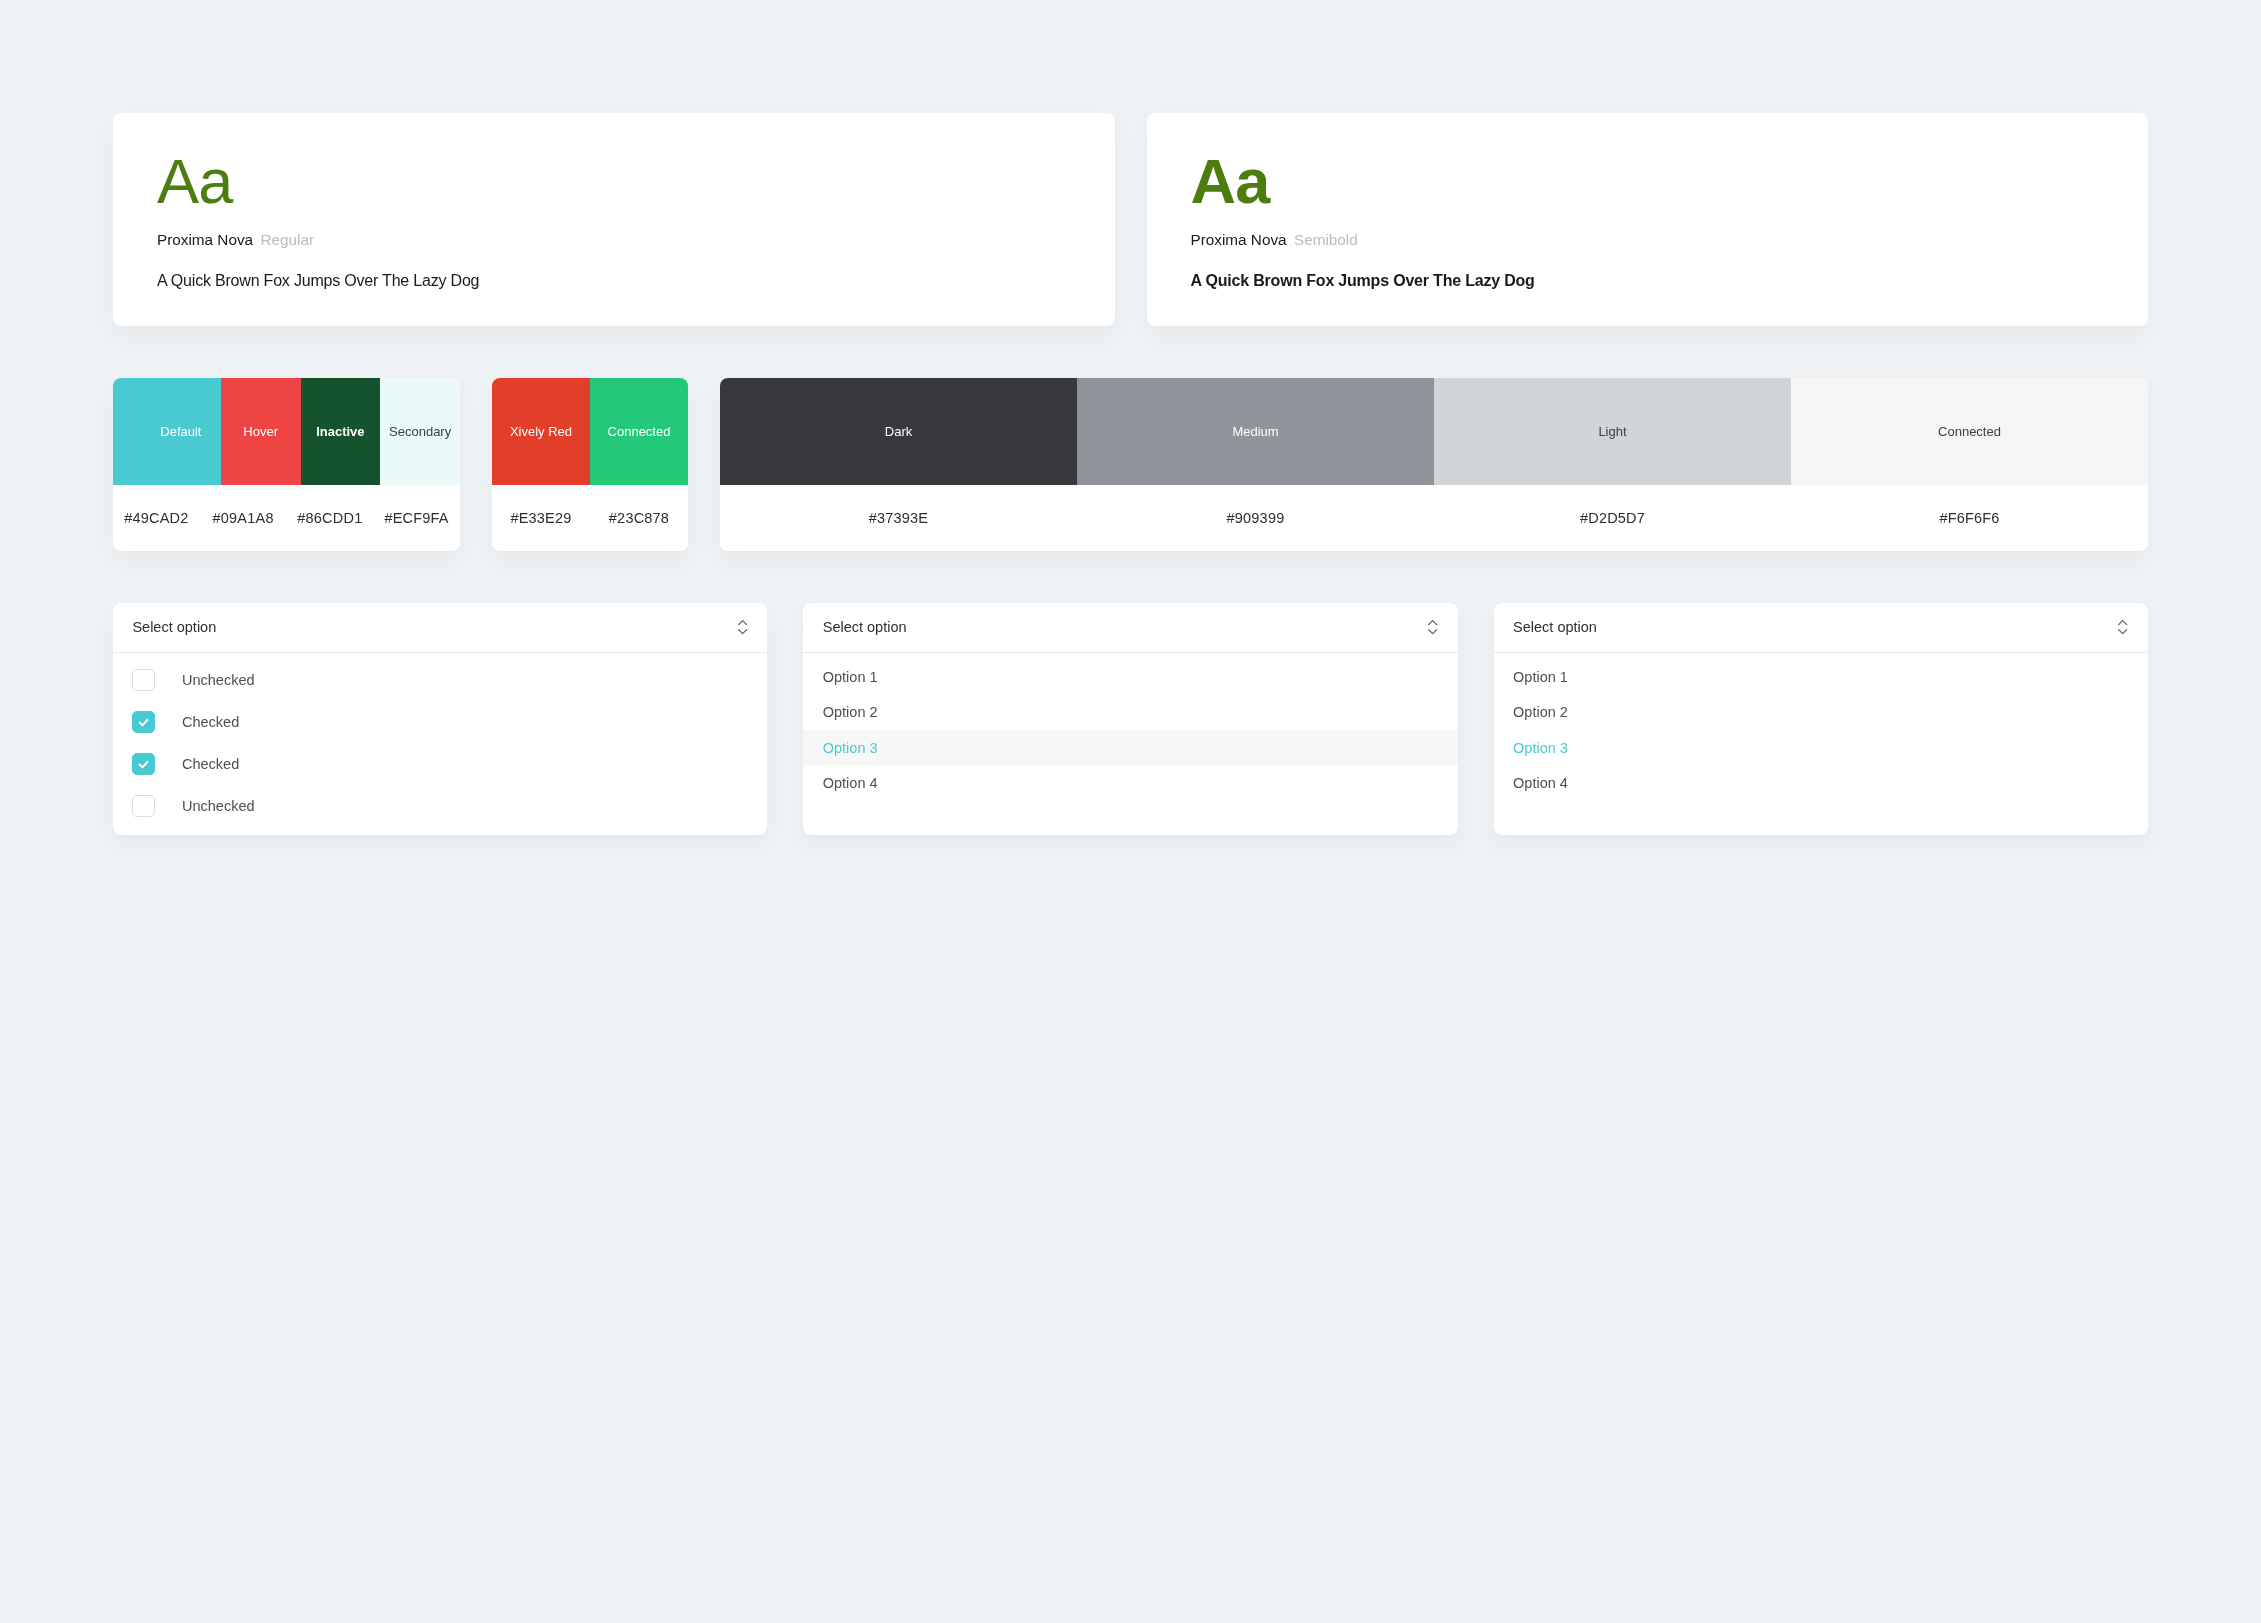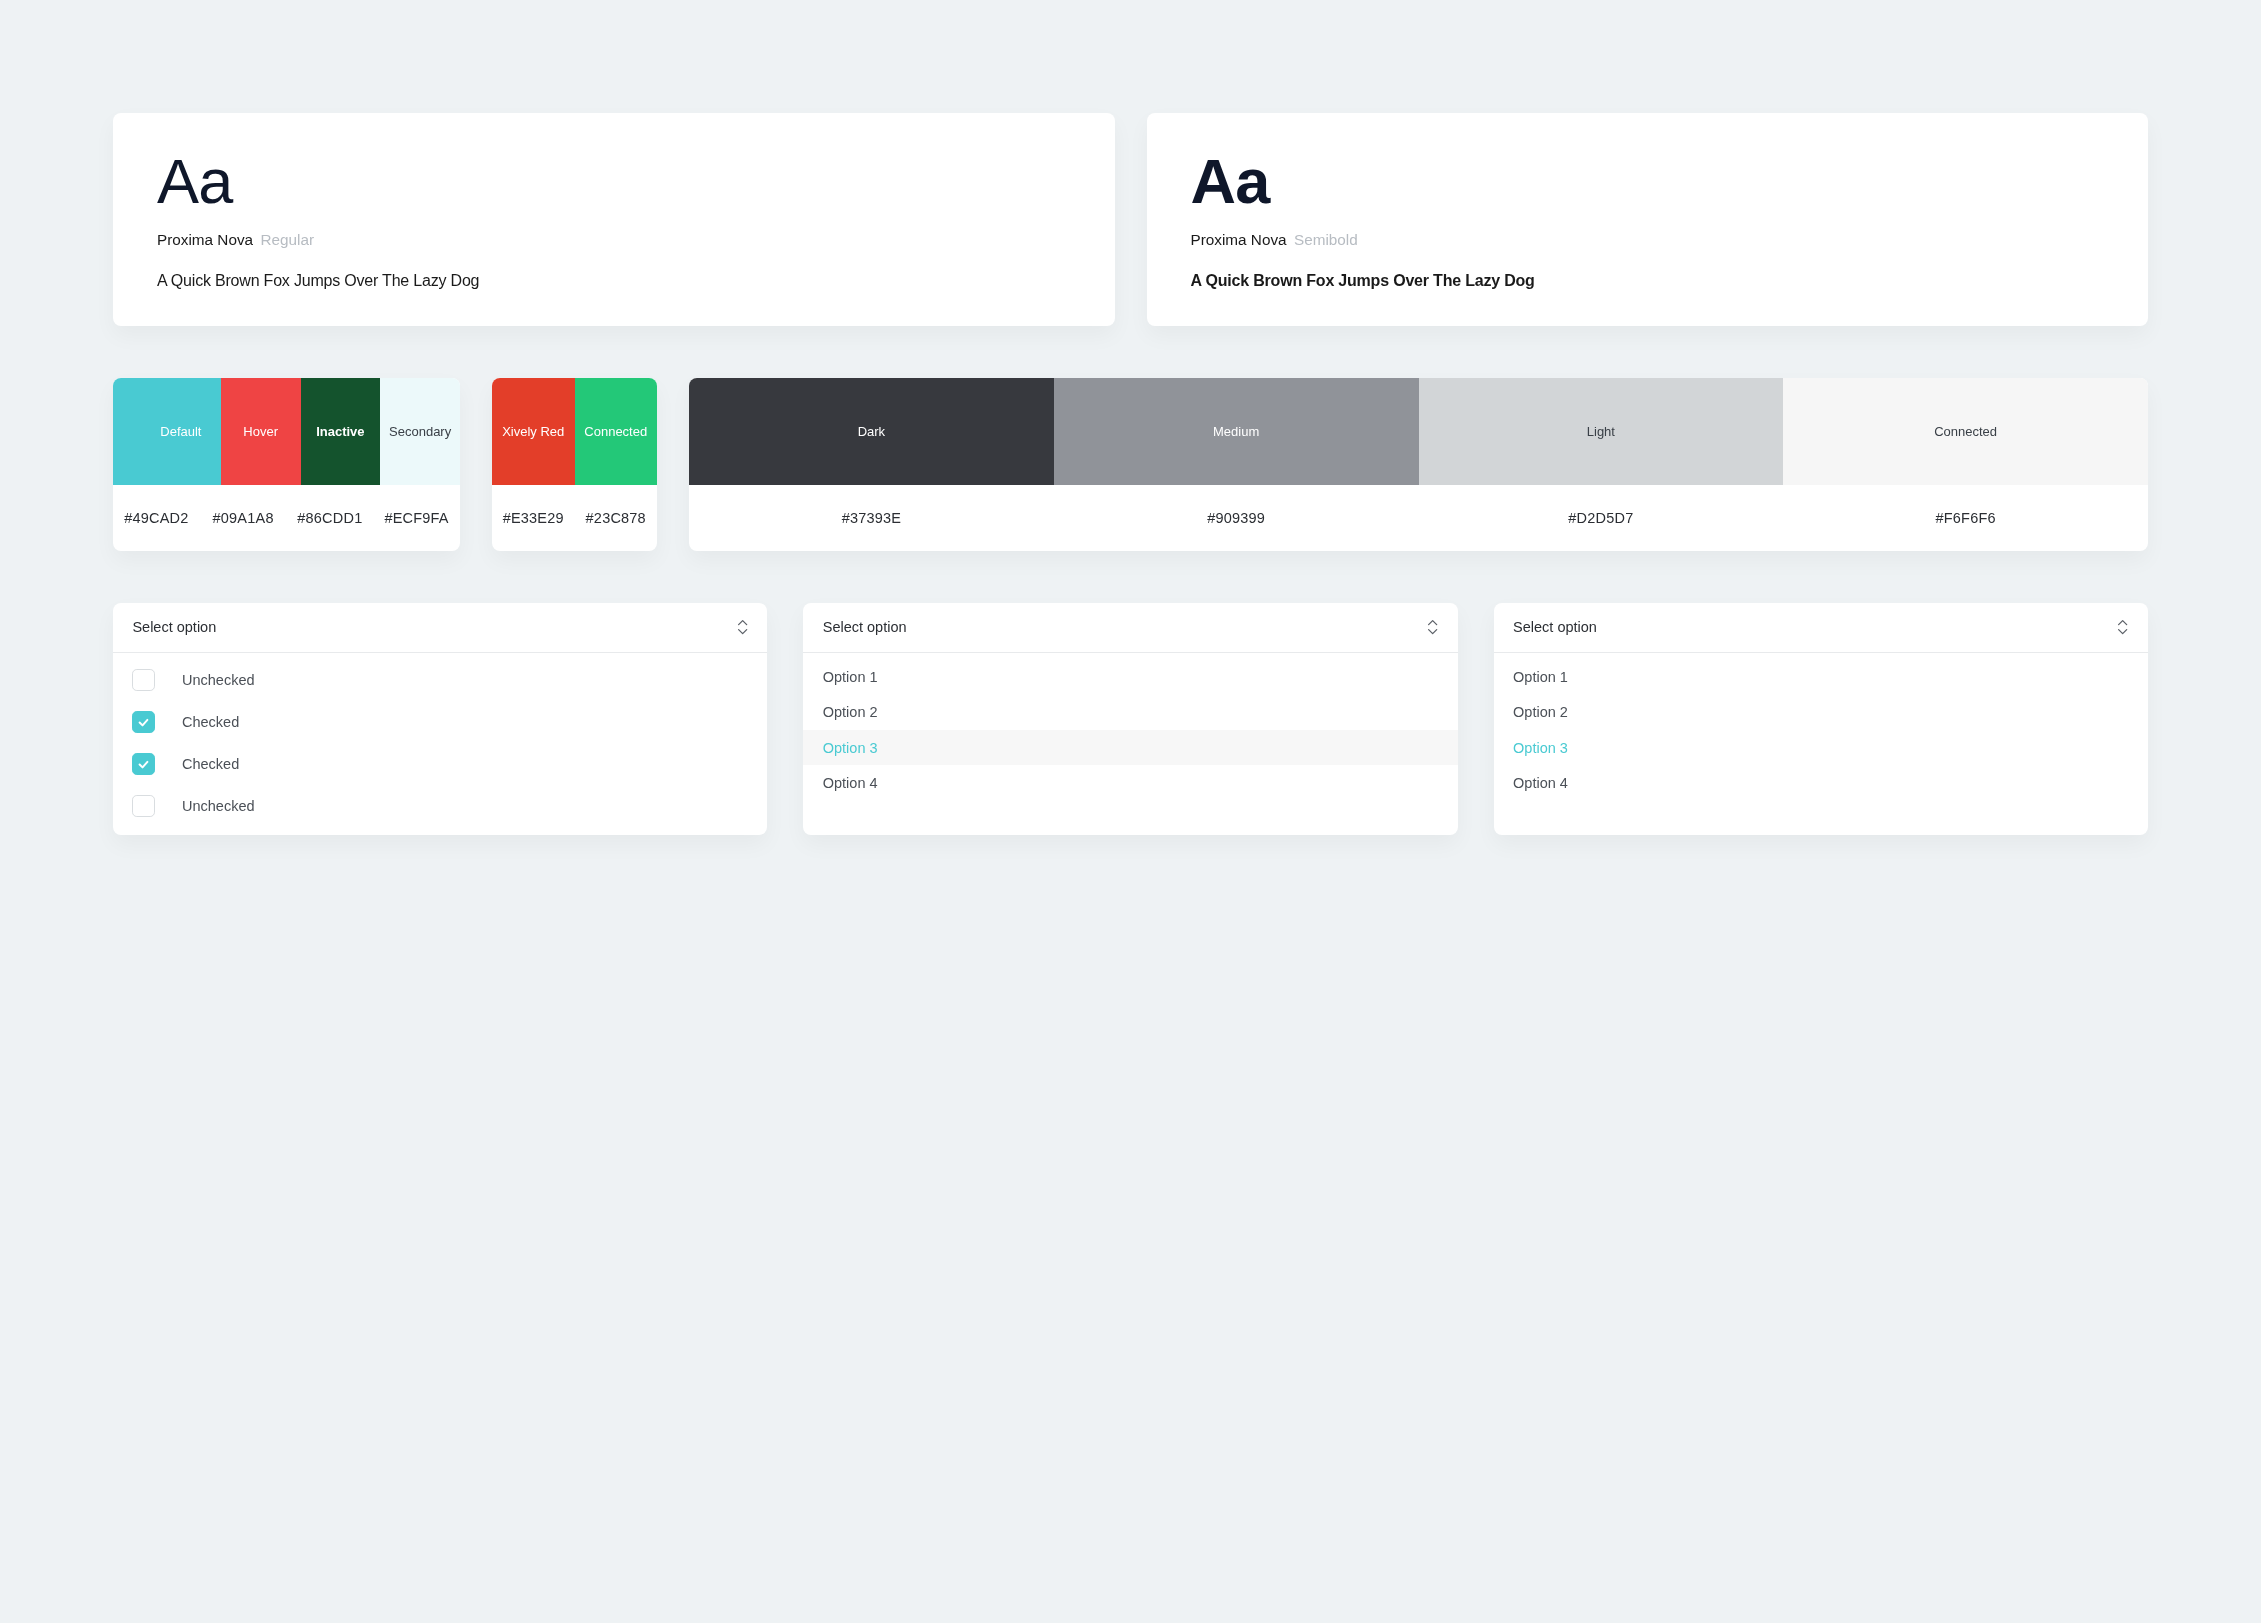--- a/index.html
+++ b/index.html
@@ -12,21 +12,21 @@
   }
   .card {
     background: #ffffff;
     border-radius: 8px;
     box-shadow: 0 9.7px 22.6px rgba(0,0,0,0.04);
   }
 
   
   .typo-row { display: flex; gap: 32px; margin-bottom: 52px; }
   .typo-card { flex: 1; padding: 37px 44px 36px; }
-  .typo-sample { font-size: 63px; line-height: 1; letter-spacing: -0.8px; color:#0f172a; }
+  .typo-sample { font-size: 63px; line-height: 1; letter-spacing: -0.8px; color:#4d7c0f; }
   .typo-semibold .typo-sample { font-weight: 600; }
   .typo-name-row { margin-top: 18px; font-size: 15.3px; }
   .typo-weight { color:#b7bcc2; margin-left: 3.2px; }
   .typo-pangram { margin-top: 22.6px; font-size: 16px; letter-spacing: -0.2px; }
   .typo-semibold .typo-pangram { font-weight: 600; }
 
   
   .colors-row { display: flex; gap: 32px; margin-bottom: 52px; }
   .swatch-card { overflow:hidden; }
   .swatches { display:flex; height:107px; }
@@ -35,21 +35,21 @@
     font-size:13px; color:#ffffff;
   }
   .sw.dark-text { color:#3a4047; }
   .hexes {
     display:flex; height:66px; align-items:center;border-radius:6px;
   }
   .hx {
     flex:1; text-align:center; font-size:14.5px; letter-spacing:0.2px; color:#2b2e33;
   }
   .pal-a { width: 347px; }
-  .pal-b { width: 165px; }
+  .pal-b { width: 196px; }
   .pal-c { flex:1; }
 
   
   .dropdowns-row { display:flex; gap: 36px; }
   .dd-card { flex:1; min-width: 283px; }
   .dd-header {
     display:flex; align-items:center; justify-content:space-between;
     padding: 16px 19.4px; border-bottom: 0.8px solid #e8eaec;
     font-size: 14.5px; color:#2b2e33;
   }

